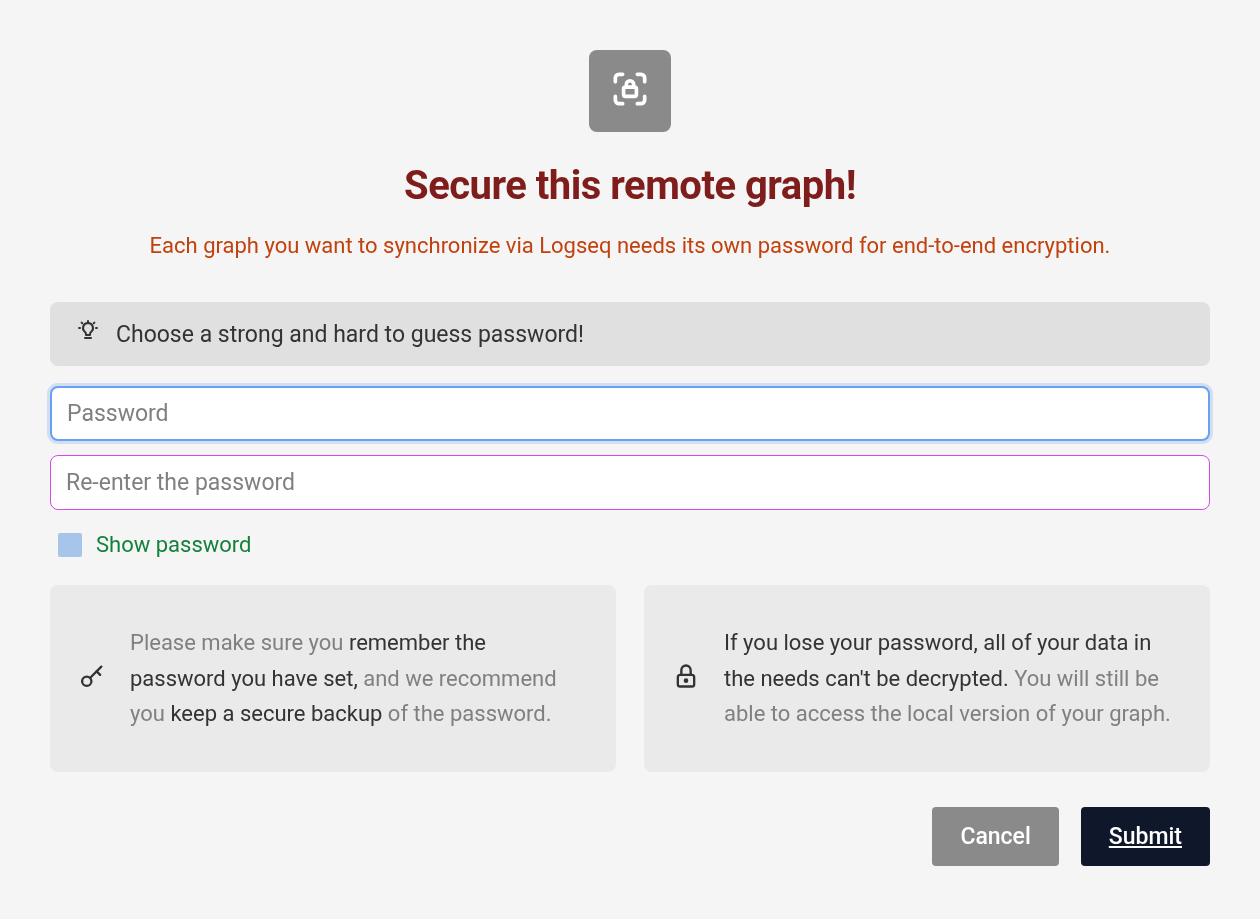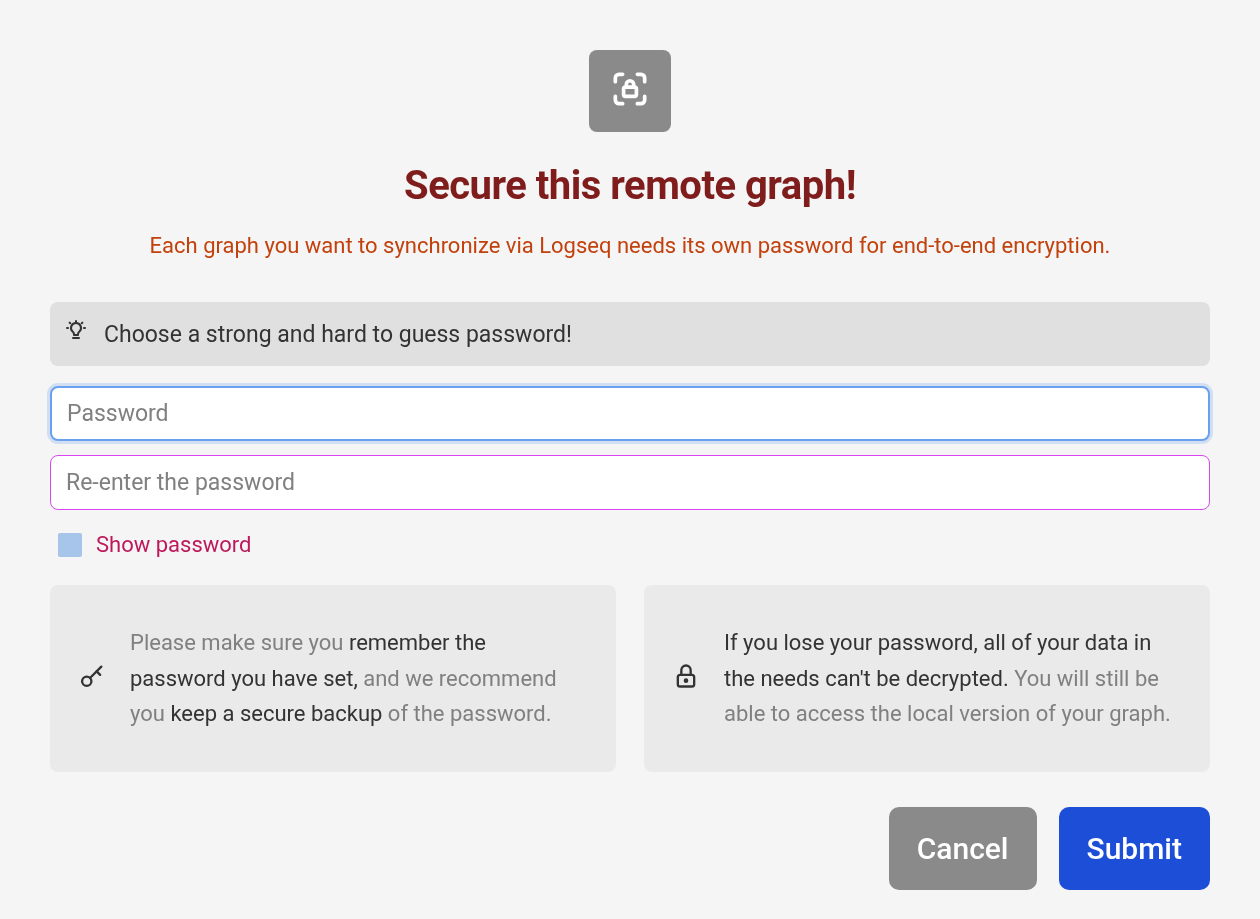--- a/index.html
+++ b/index.html
@@ -50,21 +50,21 @@
     p.subtitle {
       font-size: 22px;
       color: #c2410c;
       text-align: center;
       margin-bottom: 44px;
     }
     .hint-bar {
       width: 100%;
       background: #e0e0e0;
       border-radius: 8px;
-      padding: 18px 14px;
+      padding: 18px 26px;
       display: flex;
       align-items: center;
       gap: 16px;
       margin-bottom: 20px;
     }
     .hint-bar svg {
       width: 24px;
       height: 24px;
       stroke: #333333;
       fill: none;
@@ -110,21 +110,21 @@
     }
     .checkbox-box {
       width: 24px;
       height: 24px;
       background: #a7c4ea;
       border-radius: 2px;
       cursor: pointer;
     }
     .checkbox-label {
       font-size: 22px;
-      color: #be185d;
+      color: #15803d;
     }
     .info-cards {
       width: 100%;
       display: flex;
       gap: 28px;
       margin-bottom: 35px;
     }
     .info-card {
       flex: 1;
       background: #eaeaea;
@@ -153,34 +153,35 @@
       color: #333333;
     }
     .button-row {
       width: 100%;
       display: flex;
       justify-content: flex-end;
       gap: 22px;
     }
     button.btn {
       border: none;
-      border-radius: 10px;
-      padding: 24px 28px;
-      font-size: 30px;
+      border-radius: 4px;
+      padding: 16px 28px;
+      font-size: 23px;
       font-weight: 500;
       cursor: pointer;
       font-family: inherit;
     }
     .btn-cancel {
       background: #8a8a8a;
       color: #ffffff;
     }
     .btn-submit {
-      background: #1d4ed8;
+      background: #0f172a;
       color: #ffffff;
+      text-decoration: underline;
     }
   </style>
 </head>
 <body>
 
 <div class="container">
 
   <div class="icon-box">
     <span>
       <svg viewBox="0 0 24 24">

